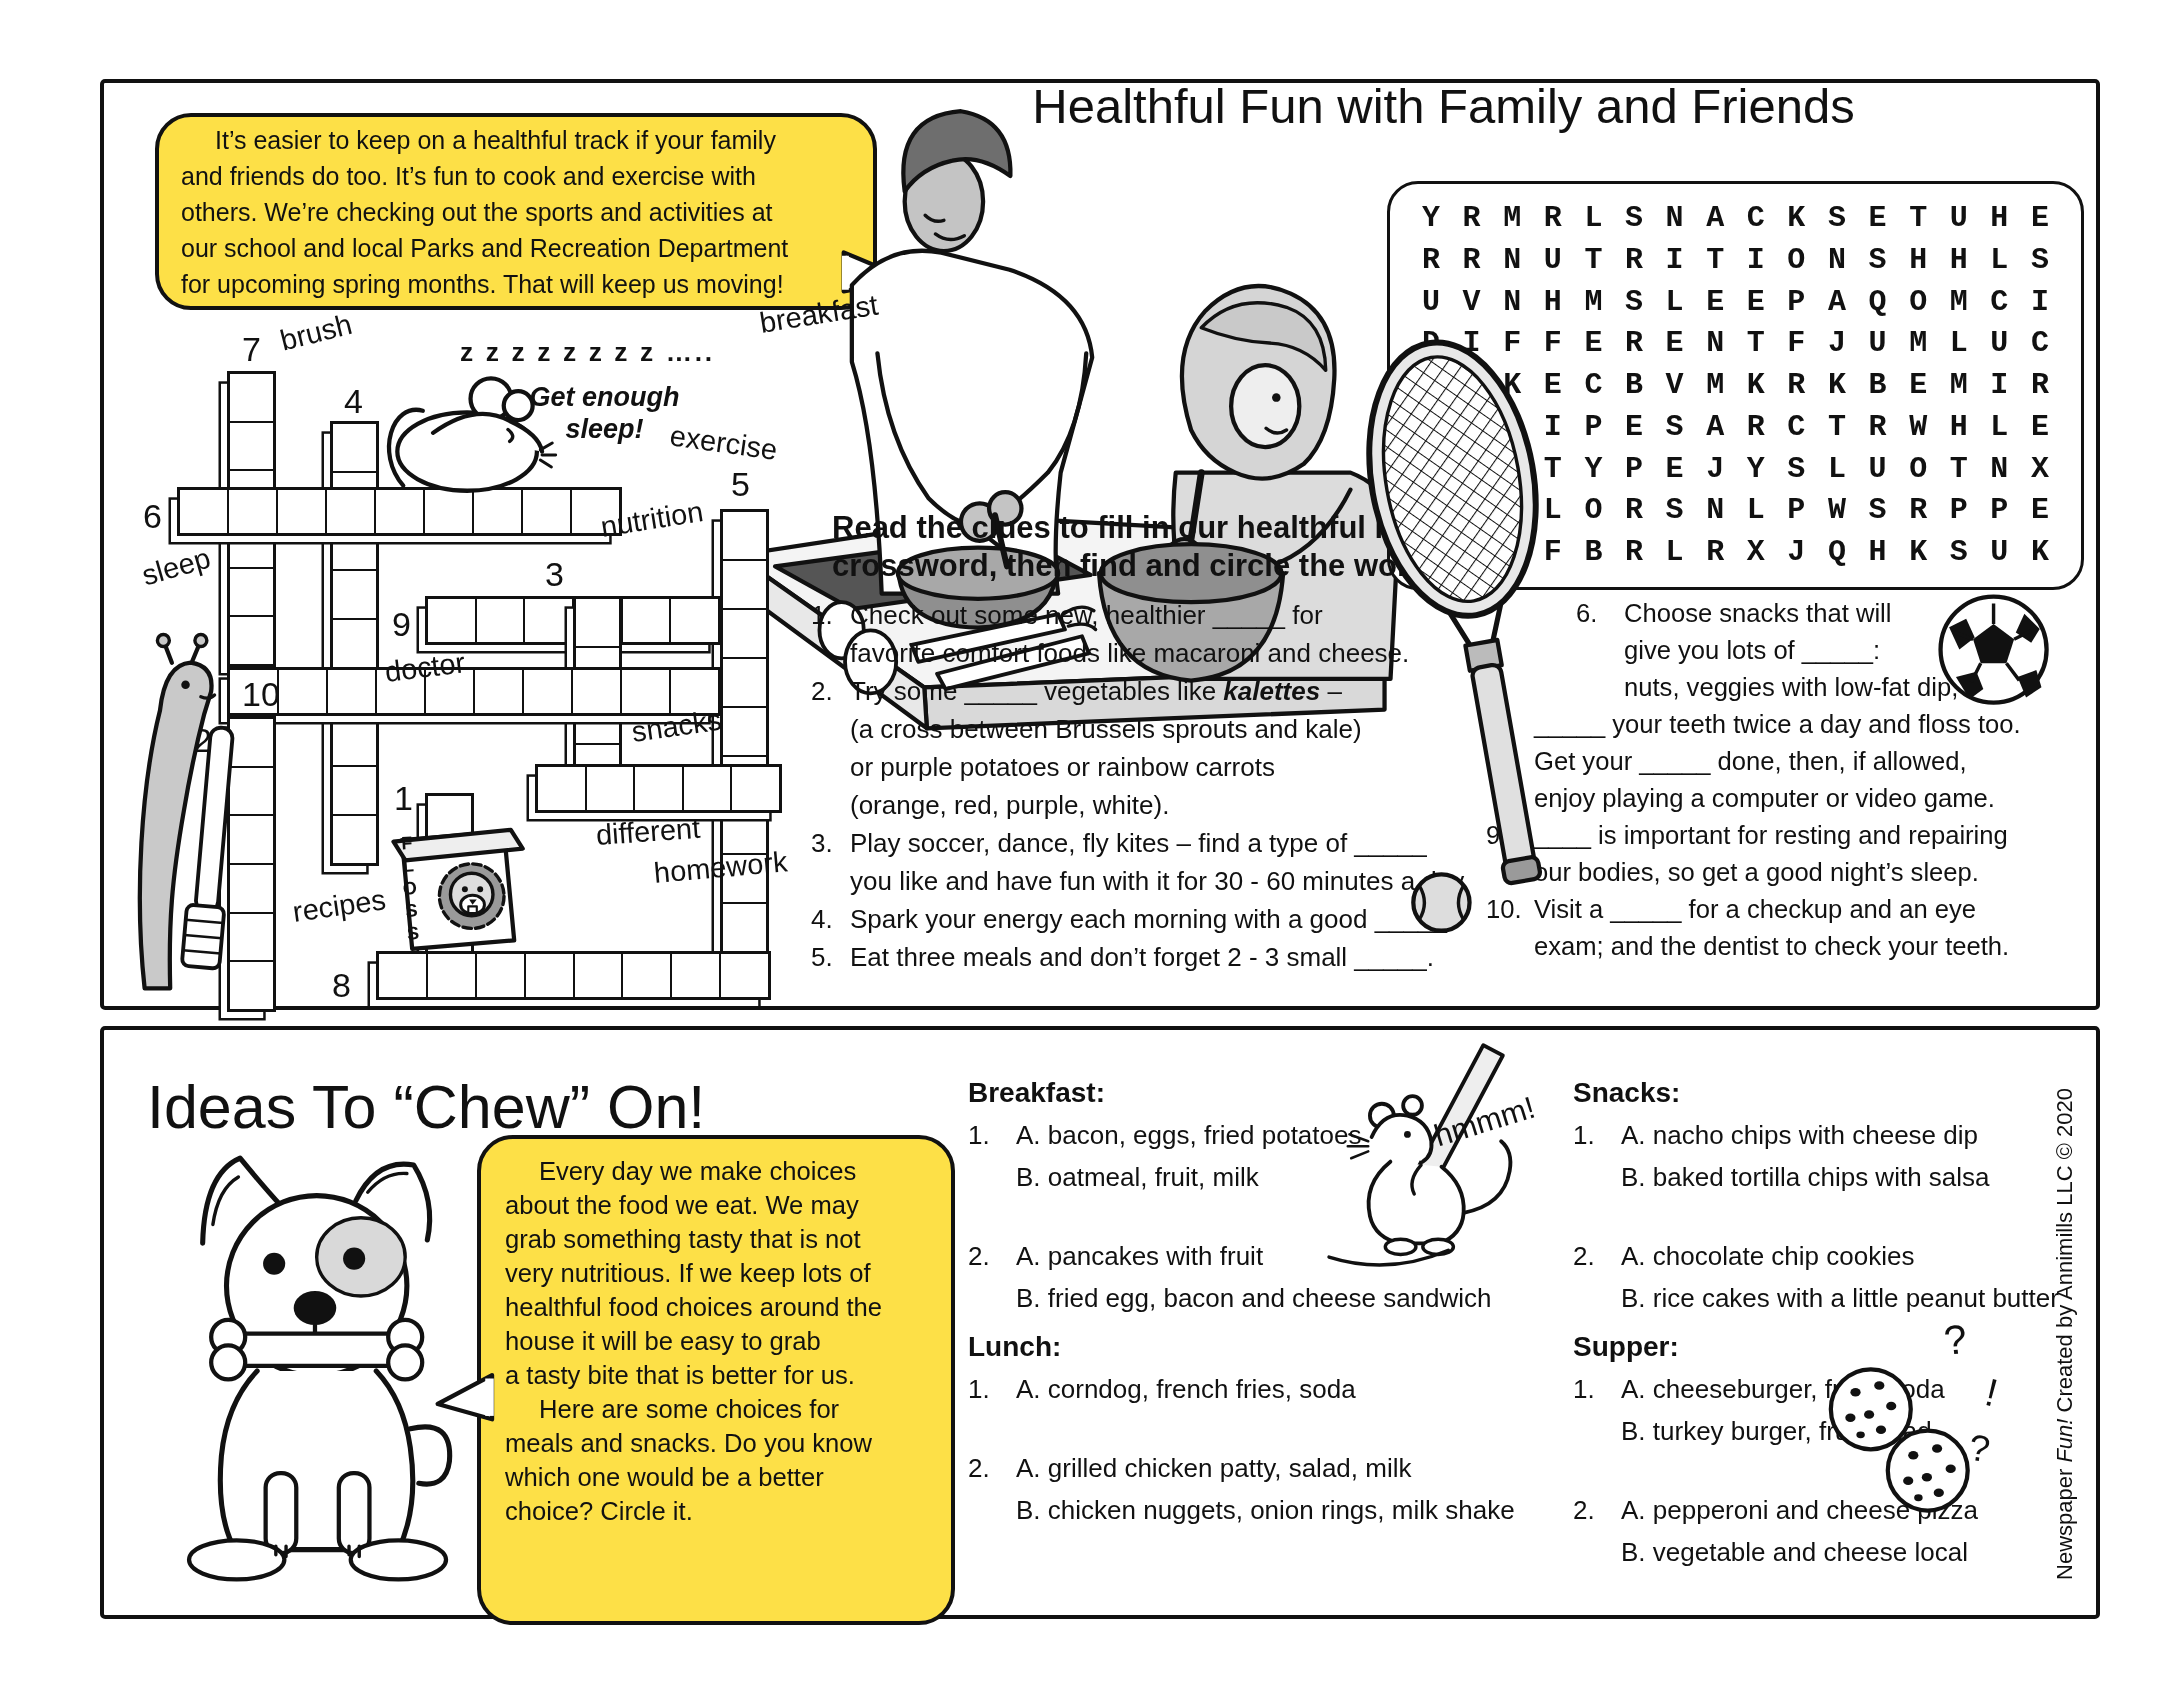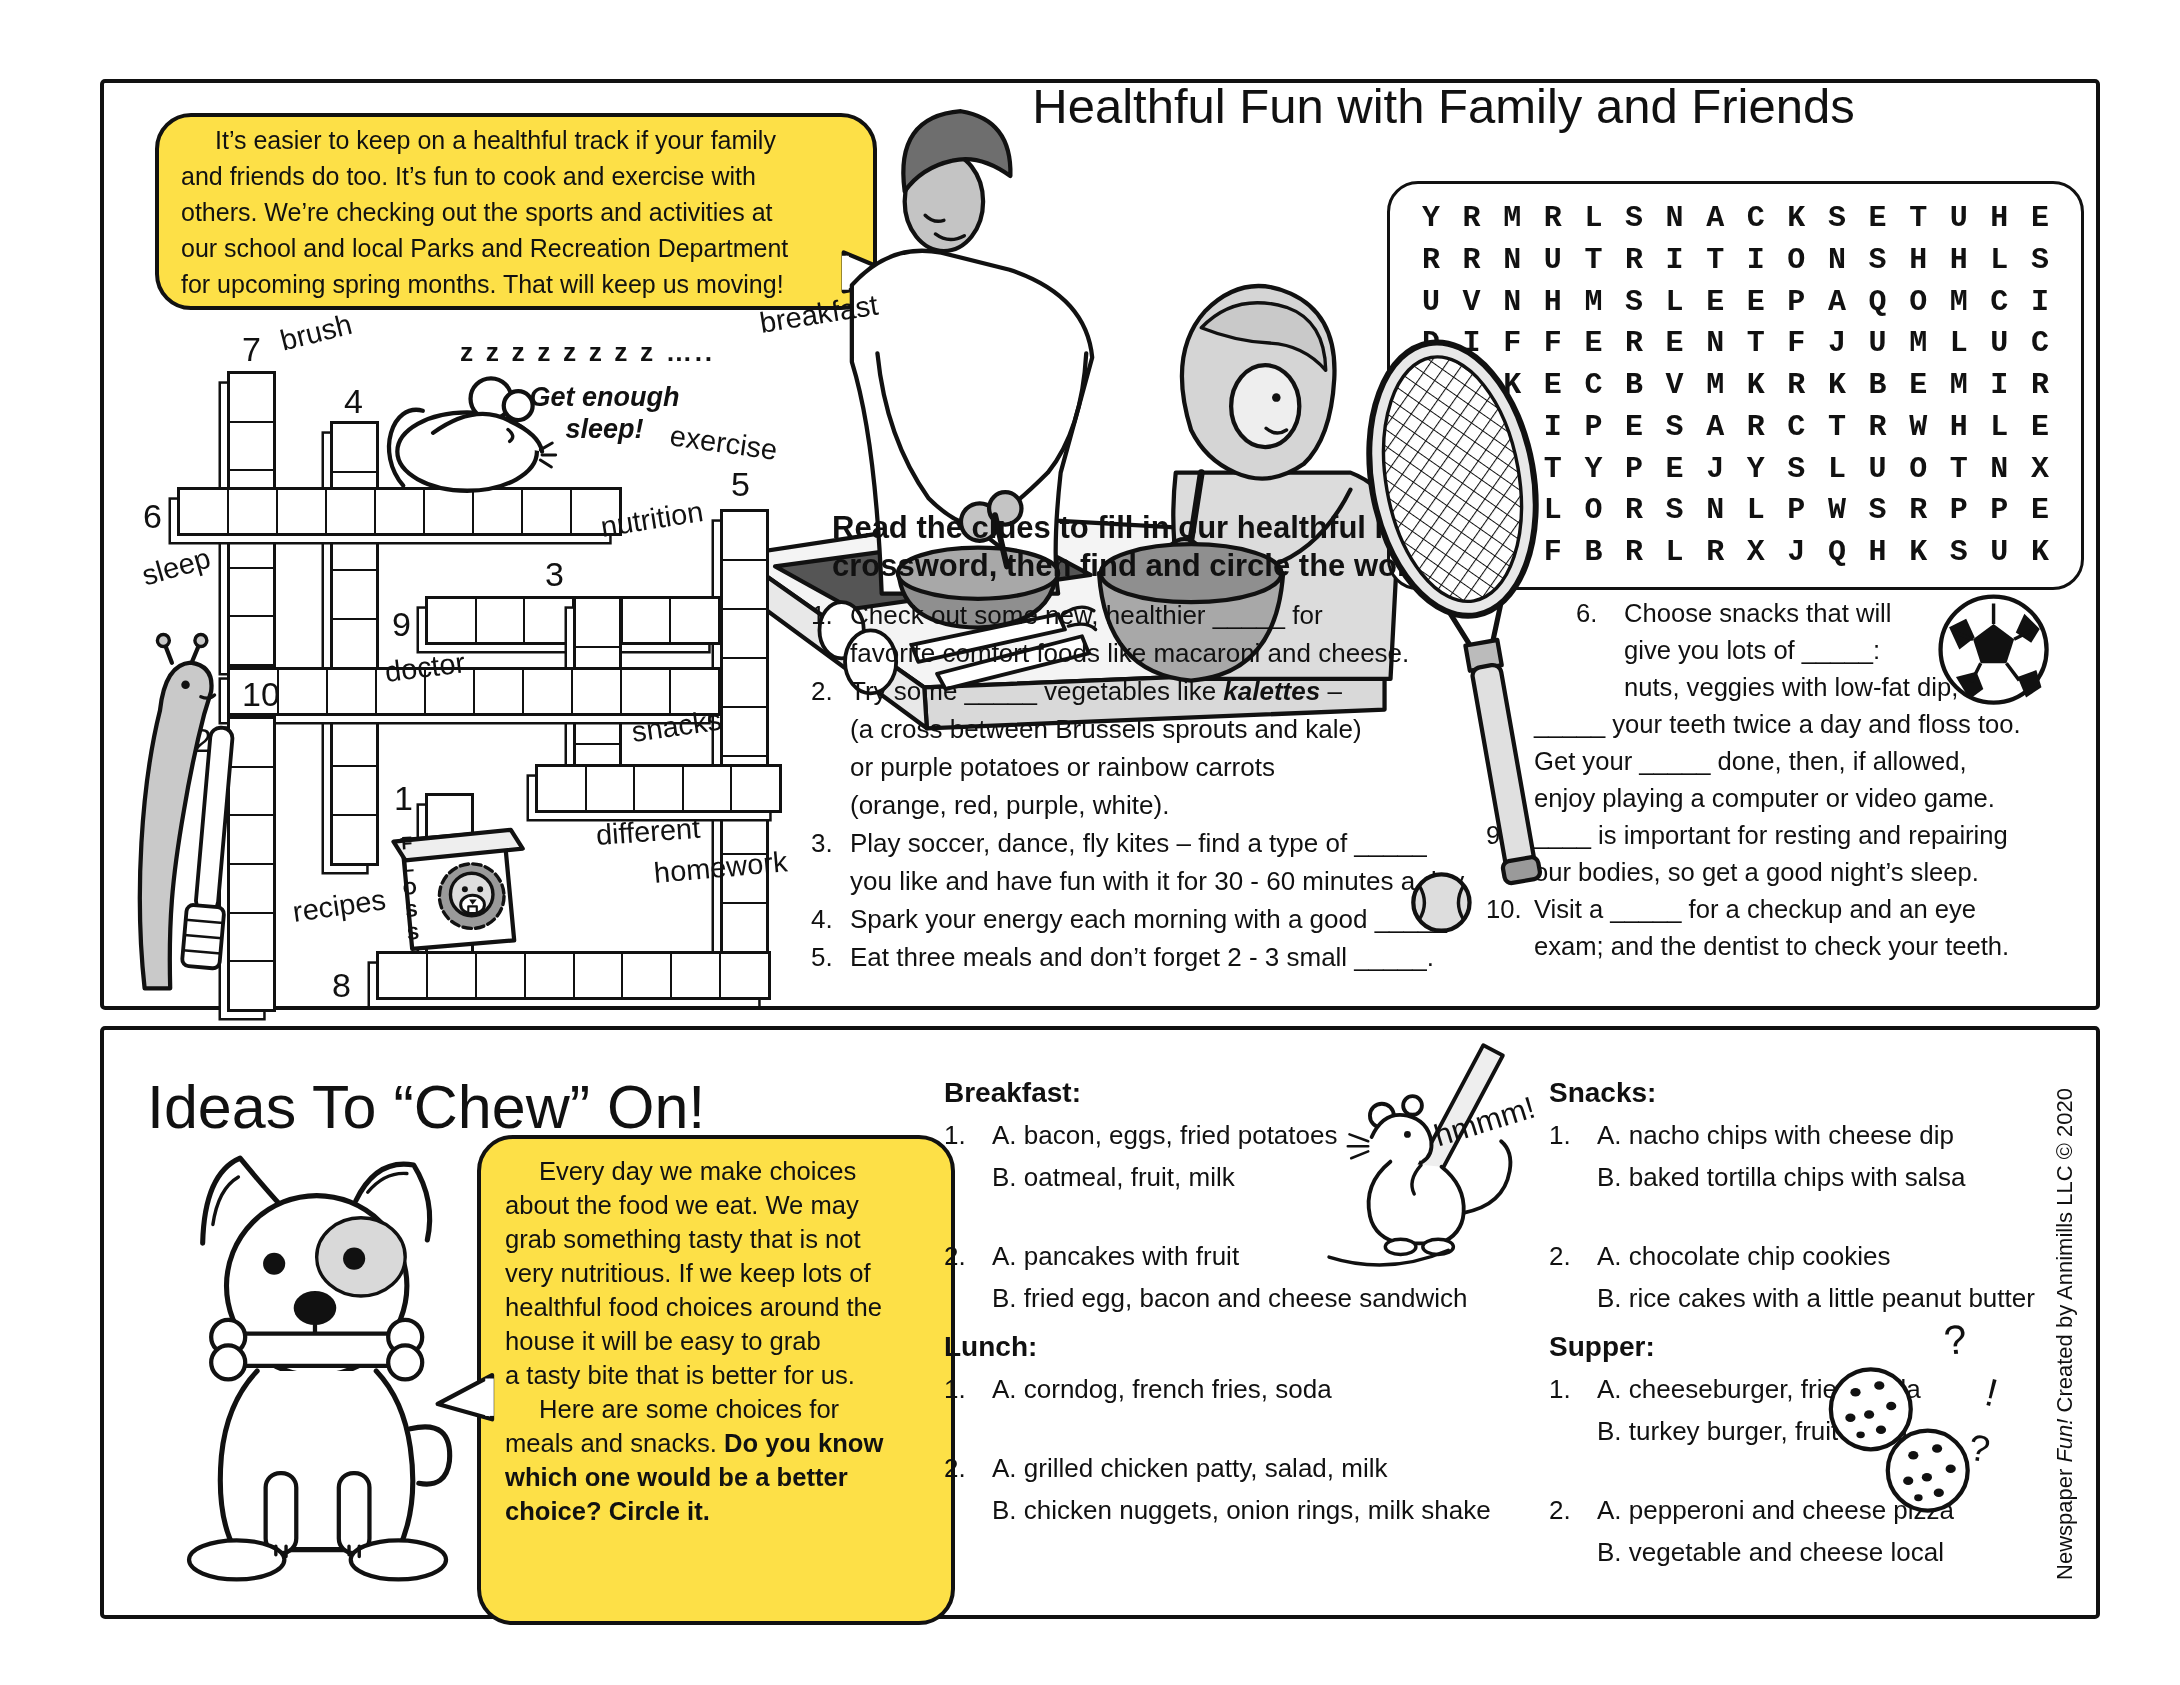--- a/index.html
+++ b/index.html
@@ -11,21 +11,21 @@
               font-size:49px;letter-spacing:0;}
   .chew-title{position:absolute;left:147px;top:1072px;font-size:61px;}
   
   .bubble{position:absolute;border:4.3px solid #111;border-radius:36px;background:#fde047;}
   .bubble .ln{font-size:25px;line-height:36px;white-space:nowrap;}
   .bubble-top{left:155px;top:113px;width:692px;height:184px;padding:5.1px 0 0 22px;}
   .bubble-top .ln:first-child{text-indent:34px;}
   .bubble-bot{left:477px;top:1135px;width:446px;height:467px;padding:15.3px 0 0 24px;}
   .bubble-bot .ln{font-size:25.6px;line-height:34px;}
   .bubble-bot .ind{text-indent:34px;}
-  .bubble-bot .b{font-weight:700;}
+  .bubble-bot .b{font-weight:400;}
   .tail{position:absolute;}
   
   .ws{position:absolute;left:1387px;top:181px;width:697px;height:409px;border:3.4px solid #111;
       border-radius:31px;padding:19px 32px;box-sizing:border-box;display:flex;
       flex-direction:column;justify-content:space-between;background:#fff;}
   .ws-row{display:flex;justify-content:space-between;}
   .ws-row span{font-family:"Liberation Mono","DejaVu Sans Mono",monospace;
                font-weight:700;font-size:30px;line-height:31px;}
   
   .bar{position:absolute;background:#fff;border:3.4px solid #111;box-sizing:border-box;
@@ -43,21 +43,21 @@
   .instr{position:absolute;left:832px;top:509px;font-weight:700;font-size:31px;line-height:38px;}
   .clues{position:absolute;}
   .clue{display:flex;}
   .clue .n{flex:0 0 39px;}
   .clues-l{left:811px;top:596px;width:690px;font-size:26px;line-height:38px;}
   .clues-r{left:1486px;top:595px;width:606px;font-size:25.6px;line-height:37px;}
   .clues-r .n{flex:0 0 48px;}
   .clues-r .clue.shift{margin-left:90px;}
   .kal{font-weight:700;font-style:italic;}
   
-  .menu-col{position:absolute;top:1077px;}
+  .menu-col{position:absolute;top:1077px;margin-left:24px;}
   .menu-col.a{left:944px;width:596px;}
   .menu-col.b{left:1549px;width:494px;}
   .menu-h{font-size:28px;font-weight:700;height:37px;}
   .menu-item{display:flex;font-size:26px;line-height:42px;margin-bottom:37px;}
   .menu-item .n{flex:0 0 48px;}
   .menu-item:nth-of-type(3){margin-bottom:12px;}
   .copyright{position:absolute;left:2065px;top:1334px;transform:translate(-50%,-50%) rotate(-90deg);
              white-space:nowrap;font-size:22px;}
   .mark{position:absolute;font-size:39px;font-weight:400;}
   .hmmm{position:absolute;left:1433px;top:1104px;font-size:31px;transform:rotate(-17deg);}

